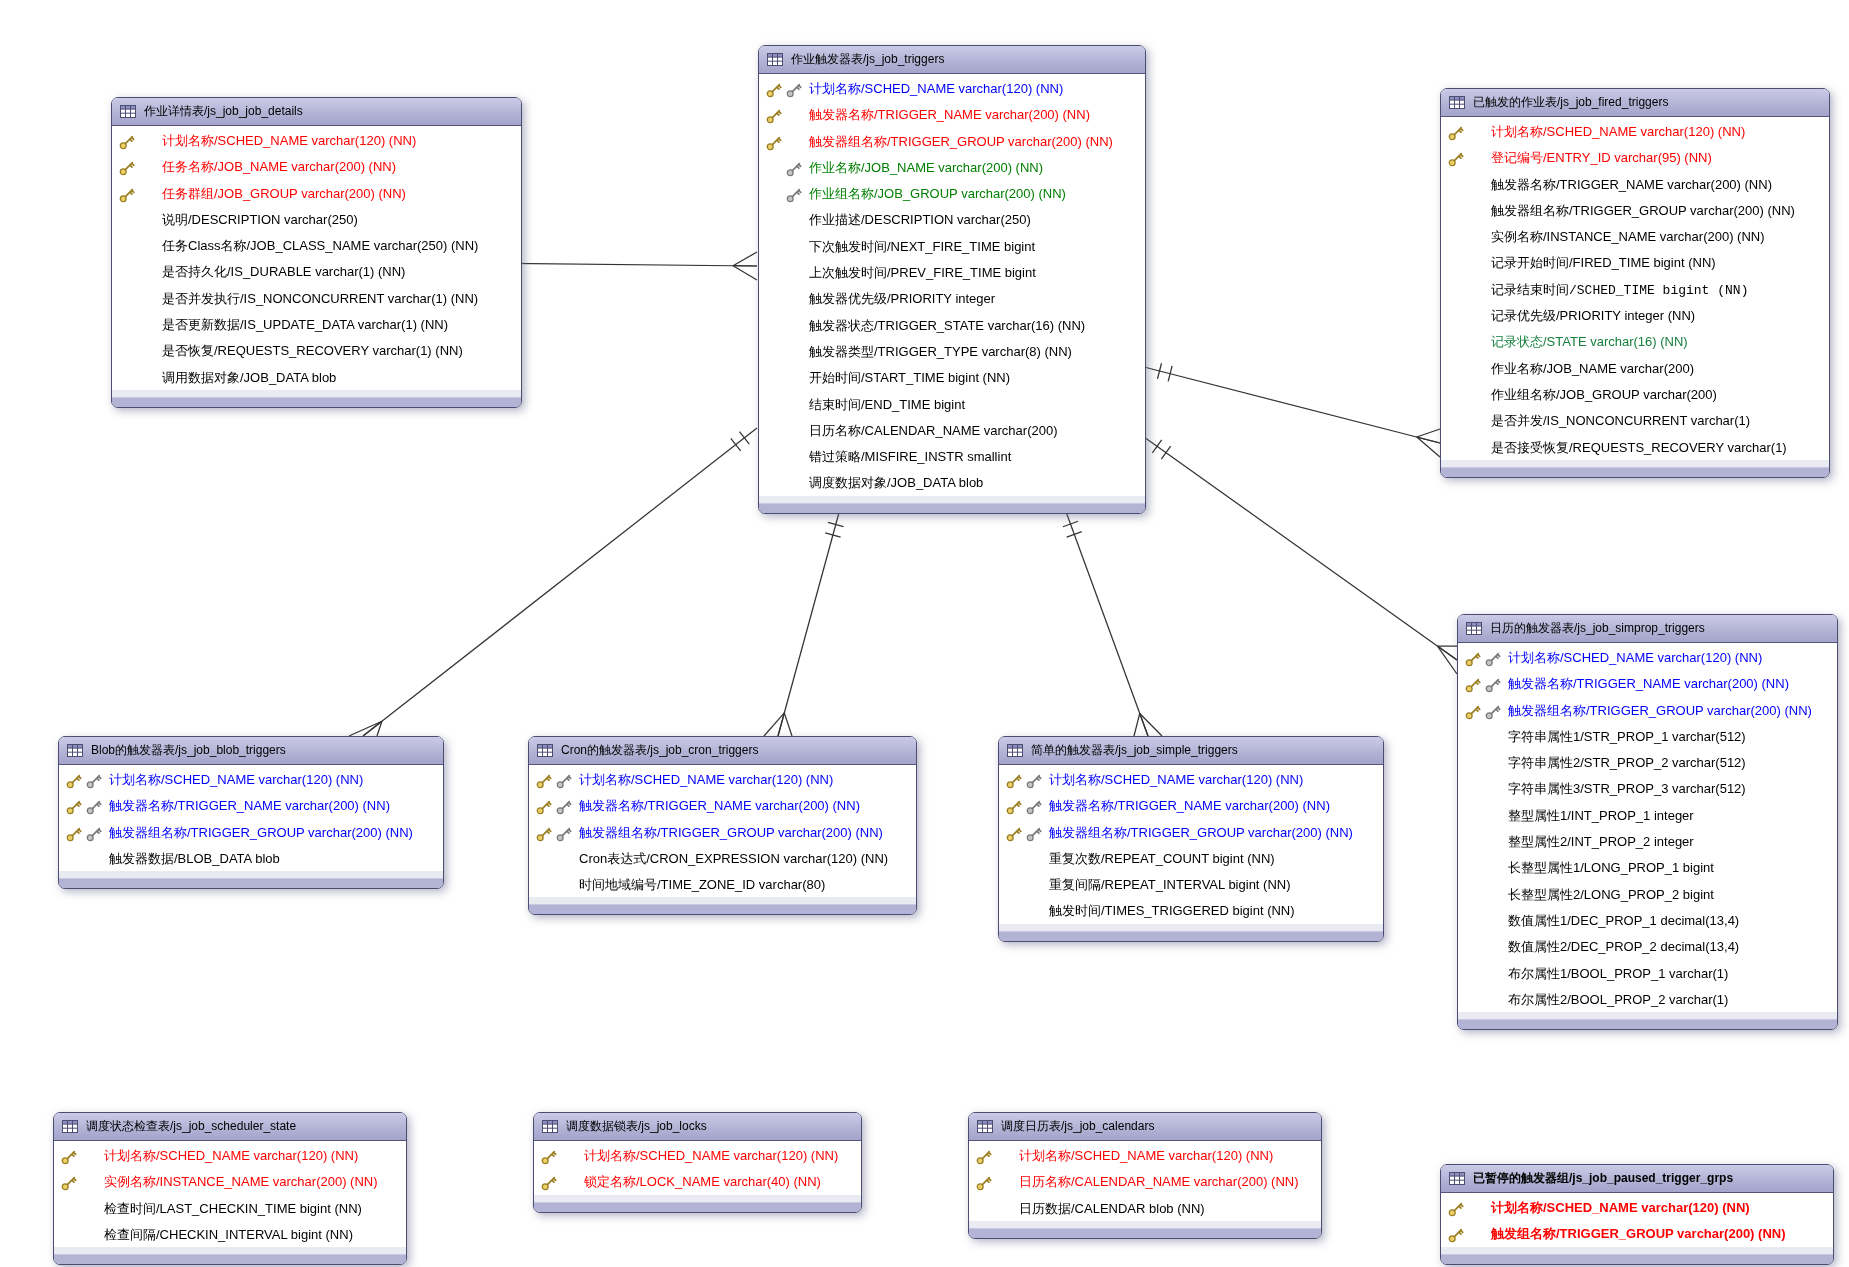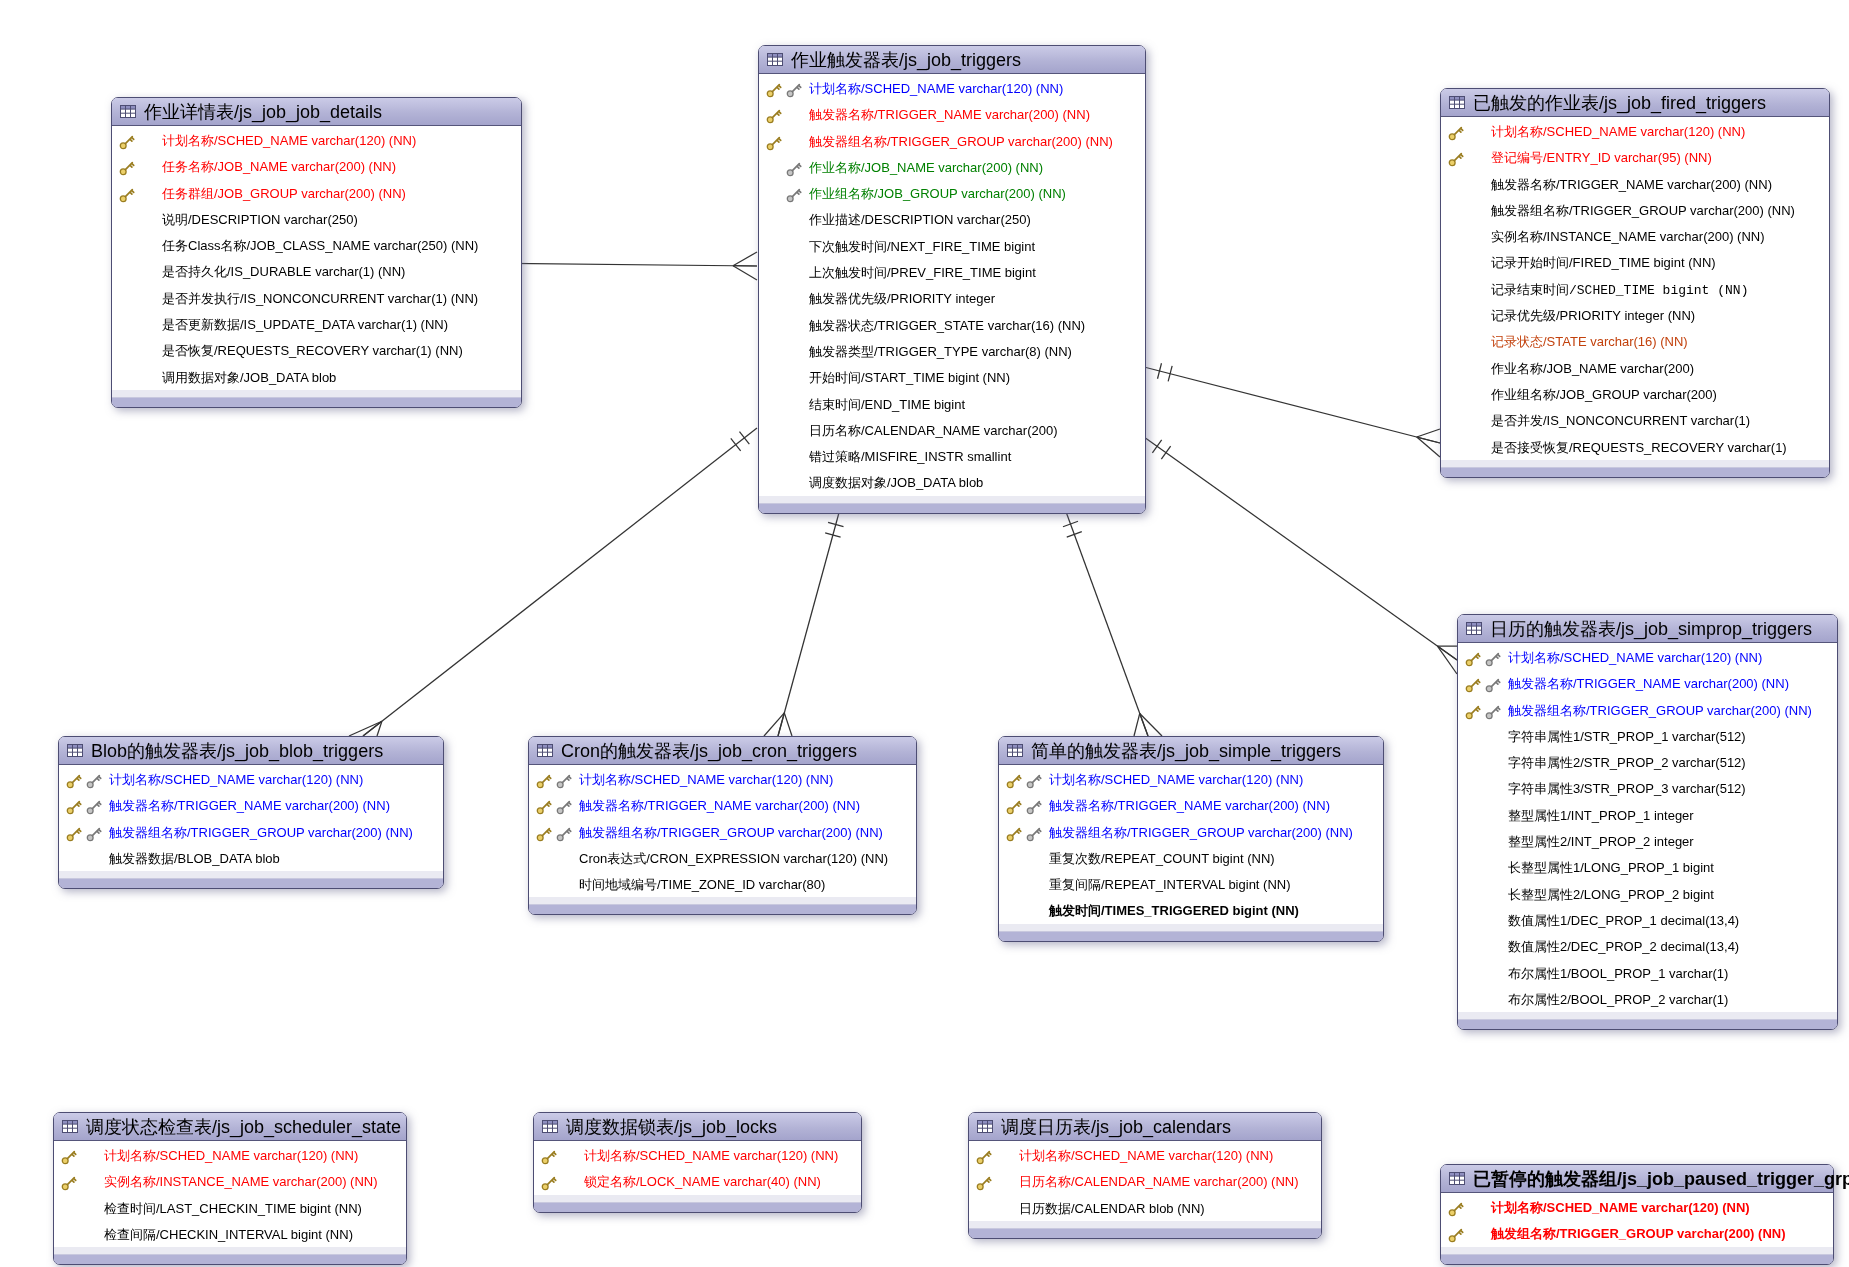--- a/index.html
+++ b/index.html
@@ -11,21 +11,21 @@
   .er-table{
     position:absolute;z-index:2;background:#ffffff;
     border:1.5px solid #4d4d73;border-radius:7px;
     box-shadow:3px 3px 8px rgba(110,110,145,.5);
   }
   .tbl-header{
     height:27px;display:flex;align-items:center;gap:8px;padding-left:8px;
     background:linear-gradient(180deg,#cbcbe7 0%,#b3b3d6 55%,#a4a4cc 100%);
     border-bottom:1px solid #55557a;border-radius:5px 5px 0 0;
   }
-  .tbl-title{font-size:18px;color:#000;white-space:nowrap;}
+  .tbl-title{font-size:12px;color:#000;white-space:nowrap;}
   .tbl-rows{padding-top:1px;}
   .tbl-row{position:relative;height:26.3px;line-height:26.3px;white-space:nowrap;}
   .tbl-row .row-text{margin-left:50px;font-size:13px;}
   .key-slot{position:absolute;top:50%;transform:translateY(-50%);width:16px;height:16px;}
   .key-slot.s1{left:7px;} .key-slot.s2{left:27px;}
   .tbl-foot-light{height:7px;background:#eaeaf2;}
   .tbl-foot-dark{height:9px;background:#b3b3d6;border-radius:0 0 5px 5px;border-top:1px solid #c8c8de;}
 </style>
 </head>
 <body>
@@ -184,21 +184,21 @@
         <div class="tbl-row"><span class="key-slot s1"><svg width="16" height="16" viewBox="0 0 16 16">
               <circle cx="4.2" cy="11.8" r="2.9" fill="#ecd06a" stroke="#9a7d20" stroke-width="1.3"></circle>
               <path d="M6.4 9.6 L13.3 2.7 M10.9 5.1 L12.9 7.1 M12.7 3.3 L14.7 5.3" stroke="#9a7d20" stroke-width="1.7" fill="none" stroke-linecap="round"></path>
             </svg></span><span class="row-text" style="color: rgb(255, 0, 0);">登记编号/ENTRY_ID varchar(95) (NN)</span></div>
         <div class="tbl-row"><span class="row-text" style="color: rgb(0, 0, 0);">触发器名称/TRIGGER_NAME varchar(200) (NN)</span></div>
         <div class="tbl-row"><span class="row-text" style="color: rgb(0, 0, 0);">触发器组名称/TRIGGER_GROUP varchar(200) (NN)</span></div>
         <div class="tbl-row"><span class="row-text" style="color: rgb(0, 0, 0);">实例名称/INSTANCE_NAME varchar(200) (NN)</span></div>
         <div class="tbl-row"><span class="row-text" style="color: rgb(0, 0, 0);">记录开始时间/FIRED_TIME bigint (NN)</span></div>
         <div class="tbl-row"><span class="row-text" style="color: rgb(0, 0, 0); font-family: Liberation Mono, monospace;">记录结束时间/SCHED_TIME bigint (NN)</span></div>
         <div class="tbl-row"><span class="row-text" style="color: rgb(0, 0, 0);">记录优先级/PRIORITY integer (NN)</span></div>
-        <div class="tbl-row"><span class="row-text" style="color: #c2410c;">记录状态/STATE varchar(16) (NN)</span></div>
+        <div class="tbl-row"><span class="row-text" style="color: #15803d;">记录状态/STATE varchar(16) (NN)</span></div>
         <div class="tbl-row"><span class="row-text" style="color: rgb(0, 0, 0);">作业名称/JOB_NAME varchar(200)</span></div>
         <div class="tbl-row"><span class="row-text" style="color: rgb(0, 0, 0);">作业组名称/JOB_GROUP varchar(200)</span></div>
         <div class="tbl-row"><span class="row-text" style="color: rgb(0, 0, 0);">是否并发/IS_NONCONCURRENT varchar(1)</span></div>
         <div class="tbl-row"><span class="row-text" style="color: rgb(0, 0, 0);">是否接受恢复/REQUESTS_RECOVERY varchar(1)</span></div>
       </div>
     <div class="tbl-foot-light"></div>
     <div class="tbl-foot-dark"></div>
   </div>
     <div class="er-table" style="left: 1457px; top: 614px; width: 379px;">
     <div class="tbl-header">
@@ -353,21 +353,21 @@
             </svg></span><span class="row-text" style="color: rgb(0, 0, 255);">触发器名称/TRIGGER_NAME varchar(200) (NN)</span></div>
         <div class="tbl-row"><span class="key-slot s1"><svg width="16" height="16" viewBox="0 0 16 16">
               <circle cx="4.2" cy="11.8" r="2.9" fill="#ecd06a" stroke="#9a7d20" stroke-width="1.3"></circle>
               <path d="M6.4 9.6 L13.3 2.7 M10.9 5.1 L12.9 7.1 M12.7 3.3 L14.7 5.3" stroke="#9a7d20" stroke-width="1.7" fill="none" stroke-linecap="round"></path>
             </svg></span><span class="key-slot s2"><svg width="16" height="16" viewBox="0 0 16 16">
               <circle cx="4.2" cy="11.8" r="2.9" fill="#c6c6c6" stroke="#787878" stroke-width="1.3"></circle>
               <path d="M6.4 9.6 L13.3 2.7 M10.9 5.1 L12.9 7.1 M12.7 3.3 L14.7 5.3" stroke="#787878" stroke-width="1.7" fill="none" stroke-linecap="round"></path>
             </svg></span><span class="row-text" style="color: rgb(0, 0, 255);">触发器组名称/TRIGGER_GROUP varchar(200) (NN)</span></div>
         <div class="tbl-row"><span class="row-text" style="color: rgb(0, 0, 0);">重复次数/REPEAT_COUNT bigint (NN)</span></div>
         <div class="tbl-row"><span class="row-text" style="color: rgb(0, 0, 0);">重复间隔/REPEAT_INTERVAL bigint (NN)</span></div>
-        <div class="tbl-row"><span class="row-text" style="color: rgb(0, 0, 0); font-weight: bold;">触发时间/TIMES_TRIGGERED bigint (NN)</span></div>
+        <div class="tbl-row"><span class="row-text" style="color: rgb(0, 0, 0);">触发时间/TIMES_TRIGGERED bigint (NN)</span></div>
       </div>
     <div class="tbl-foot-light"></div>
     <div class="tbl-foot-dark"></div>
   </div>
     <div class="er-table" style="left: 53px; top: 1112px; width: 352px;">
     <div class="tbl-header">
       <span class="tbl-icon">
           <svg width="16" height="13" viewBox="0 0 16 13" style="display:block">
             <rect x="0.5" y="0.5" width="15" height="12" fill="#ffffff" stroke="#4d4d73"></rect>
             <rect x="0.5" y="0.5" width="15" height="3.6" fill="#8f8fc0" stroke="#4d4d73"></rect>

